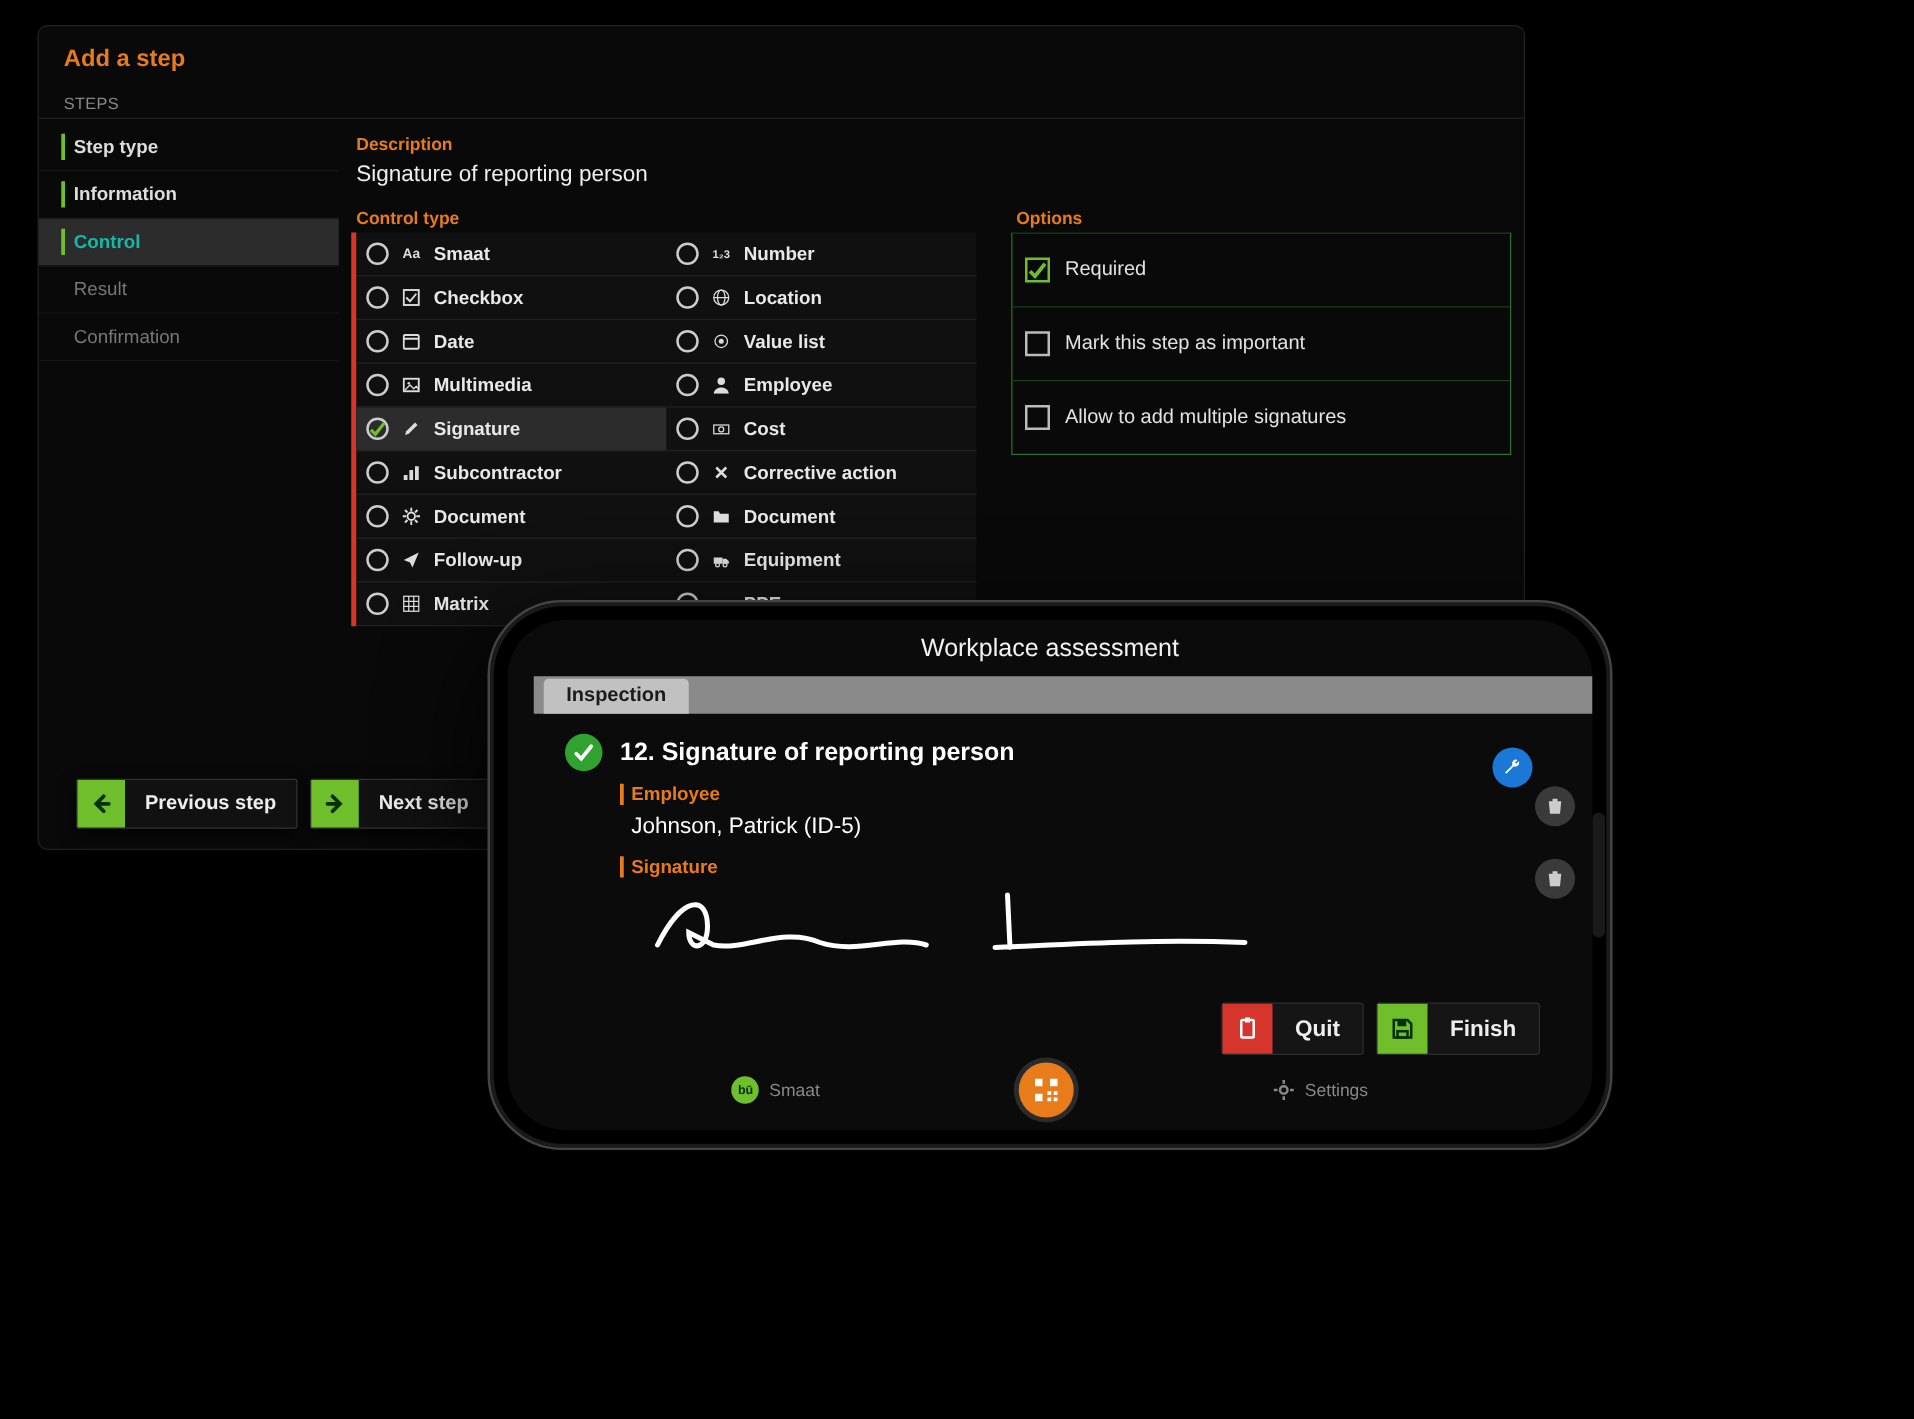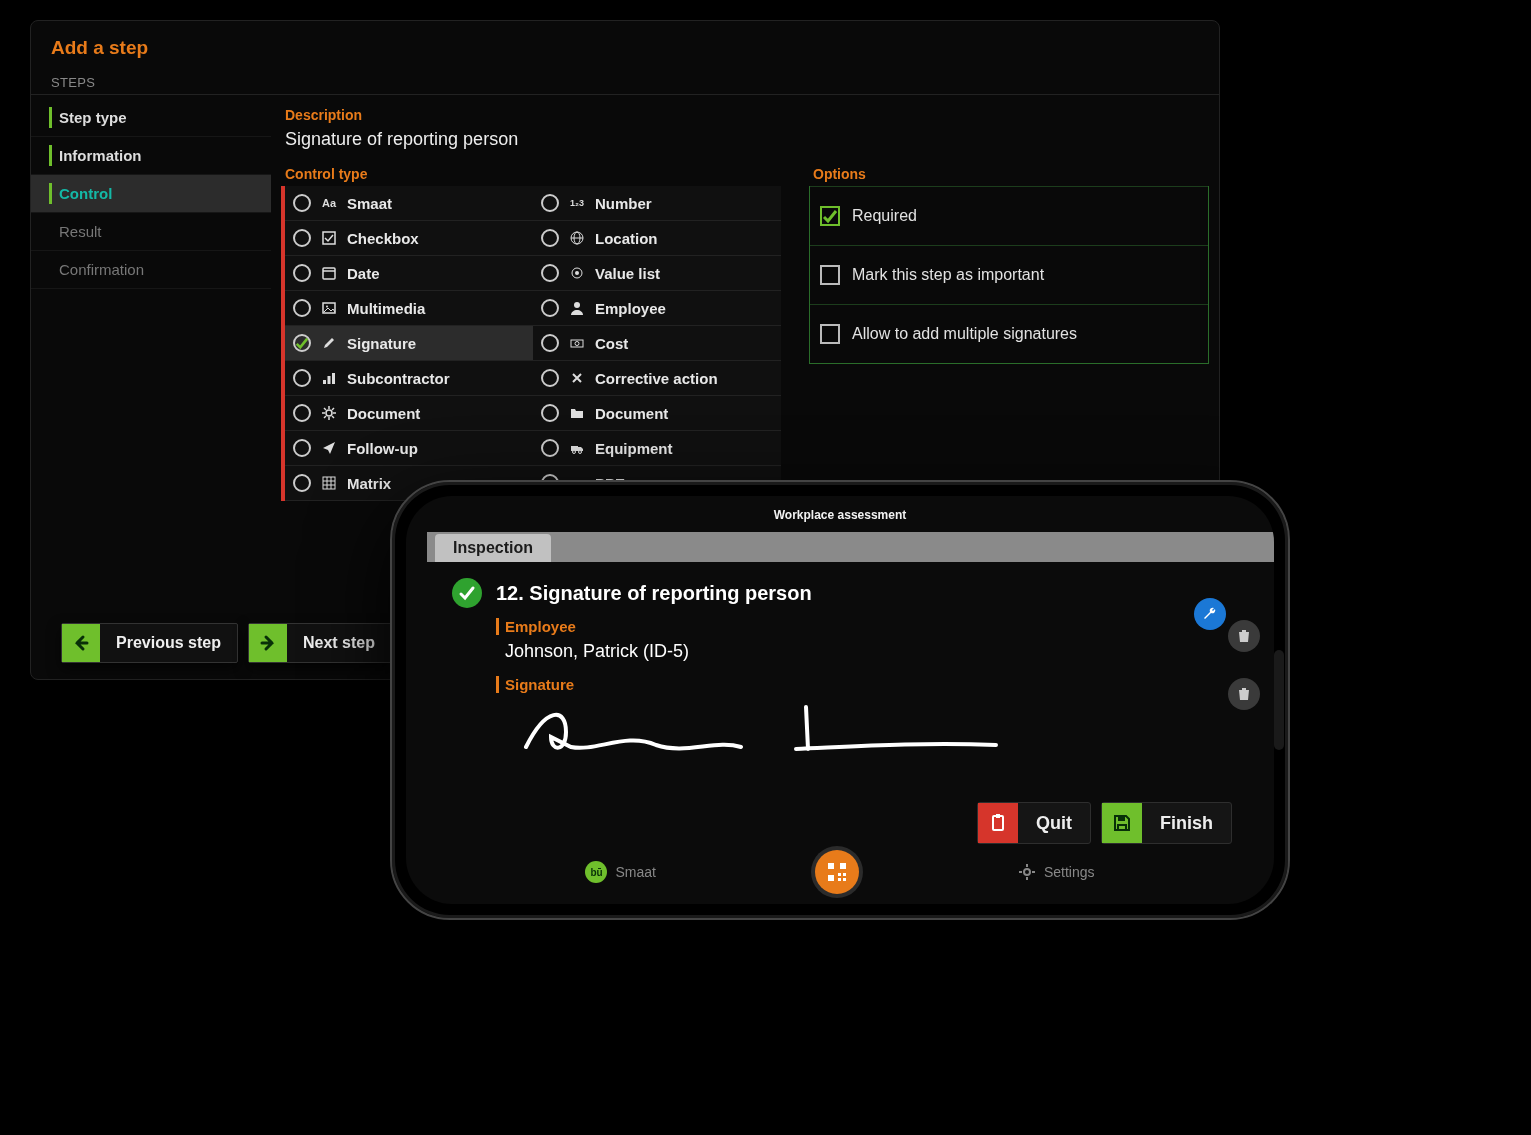--- a/index.html
+++ b/index.html
@@ -189,22 +189,22 @@
   .phone-screen {
     width: 100%; height: 100%;
     border-radius: 46px;
     background: #0b0b0b;
     overflow: hidden;
     position: relative;
   }
   .phone-title {
     text-align: center;
     color: #f2f2f2;
-    font-size: 12px;
-    font-weight: 700;
+    font-size: 20px;
+    font-weight: 400;
     padding: 12px 0 10px;
   }
   .tabs {
     display: flex;
     background: #8a8a8a;
     height: 30px;
     margin-left: 21px;
   }
   .tabs .tab {
     background: #c1c1c1;

